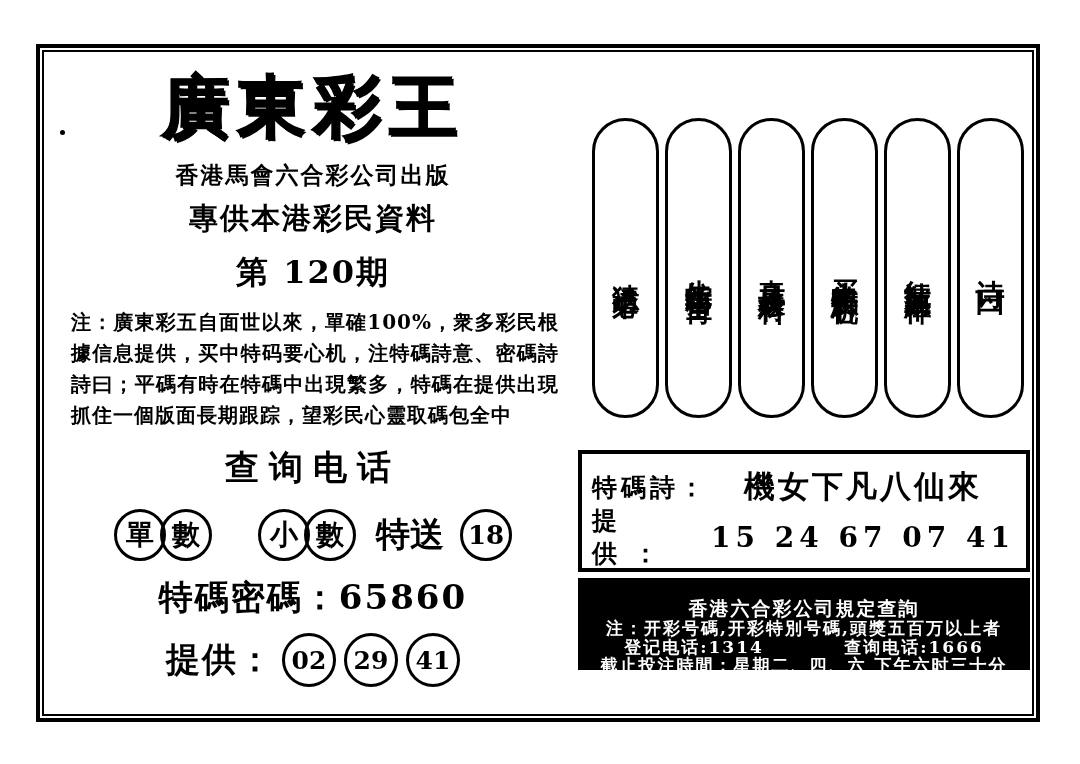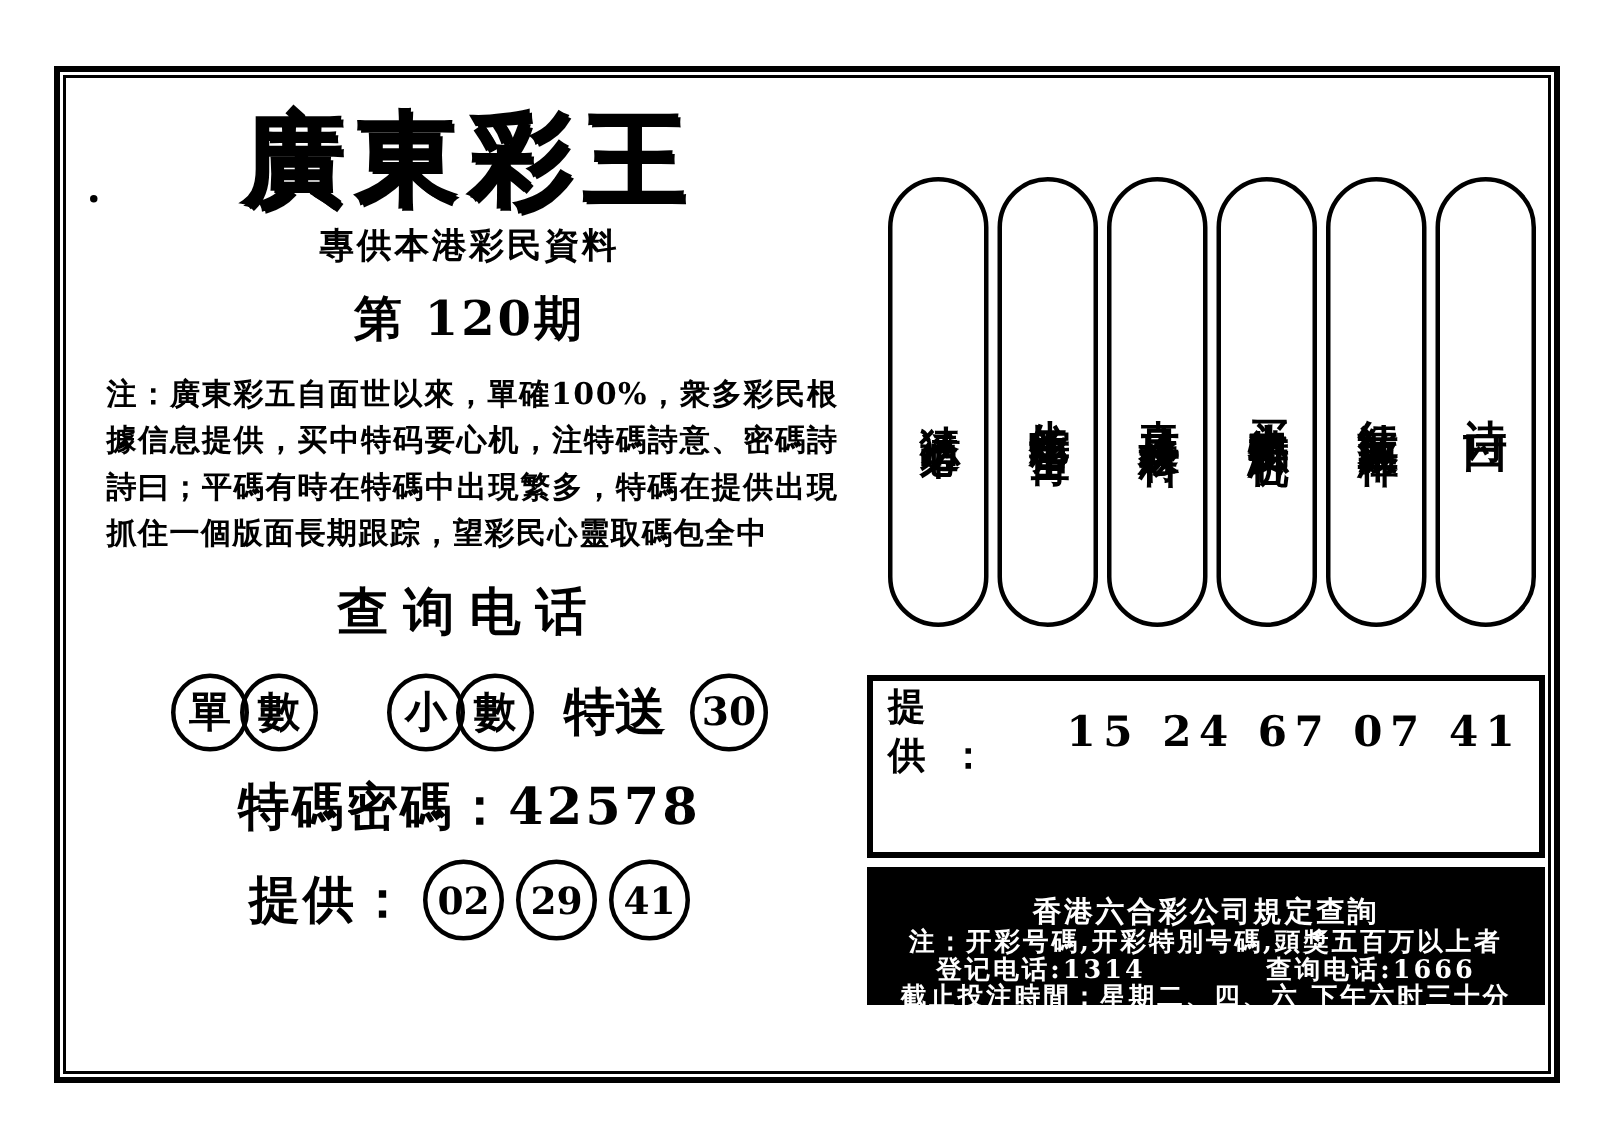--- a/index.html
+++ b/index.html
@@ -63,21 +63,21 @@
     font-family: "DejaVu Serif", serif;
     font-weight: bold;
     text-align: center;
     letter-spacing: 2px;
   }
   .sub-line1 {
     font-size: 23px;
     margin-top: 20px;
   }
   .sub-line2 {
-    font-size: 23px;
+    font-size: 29px;
     margin-top: 8px;
   }
   .issue {
     font-family: "DejaVu Serif", serif;
     font-weight: bold;
     font-size: 32px;
     text-align: center;
     margin-top: 12px;
     letter-spacing: 2px;
   }
@@ -288,40 +288,41 @@
 <div class="page">
 
   <div class="frame-outer"></div>
   <div class="frame-inner"></div>
   <div class="corner-dot"></div>
 
   <div class="left-col">
 
     <div class="main-title">廣東彩王</div>
 
+    <div class="sub-line1">香港馬會六合彩公司出版</div>
     <div class="sub-line2">專供本港彩民資料</div>
 
     <div class="issue">第 120期</div>
 
     <div class="note">注：廣東彩五自面世以來，單確100%，衆多彩民根據信息提供，买中特码要心机，注特碼詩意、密碼詩詩曰；平碼有時在特碼中出現繁多，特碼在提供出現抓住一個版面長期跟踪，望彩民心靈取碼包全中</div>
 
     <div class="draw-heading">查询电话</div>
 
     <div class="row-badges">
       <span class="circle circle-pre">單</span>
       <span class="circle circle-ch">數</span>
       <span class="gap-lg"></span>
       <span class="circle circle-pre">小</span>
       <span class="circle circle-ch">數</span>
       <span class="bigchar" style="margin-left:14px">特送</span>
-      <span class="circle circle-num" style="margin-left:10px">30</span>
+      <span class="circle circle-num" style="margin-left:10px">18</span>
     </div>
 
     <div class="line-code">
-      <span>特碼密碼：</span><span>42578</span>
+      <span>特碼密碼：</span><span>65860</span>
     </div>
 
 
     <div class="supply-row">
       <span class="supply-label">提供：</span>
       <span class="circle circle-num2">02</span>
       <span class="circle circle-num2">29</span>
       <span class="circle circle-num2">41</span>
     </div>
   </div>
@@ -341,20 +342,24 @@
       </div>
     <div class="pill">
         <span>牛蛇羊猪中生肖</span>
       </div>
     <div class="pill">
         <span>猜透必中</span>
       </div>
   </div>
 
   <div class="poem-box">
+    <div class="poem-row">
+      <span class="poem-label">特碼詩：</span>
+      <span class="poem-val">機女下凡八仙來</span>
+    </div>
     <div class="poem-row">
       <span class="poem-label spaced">提供：</span>
       <span class="poem-val nums">15 24 67 07 41</span>
     </div>
   </div>
 
   <div class="info-block">
     <div class="info-line">香港六合彩公司規定查詢</div>
     <div class="info-line small">注：开彩号碼,开彩特別号碼,頭獎五百万以上者</div>
     <div class="info-line two">

